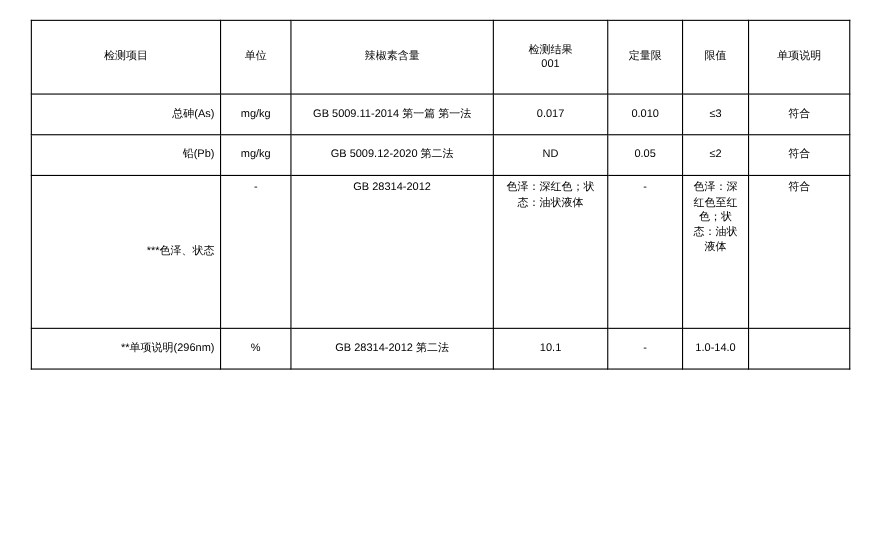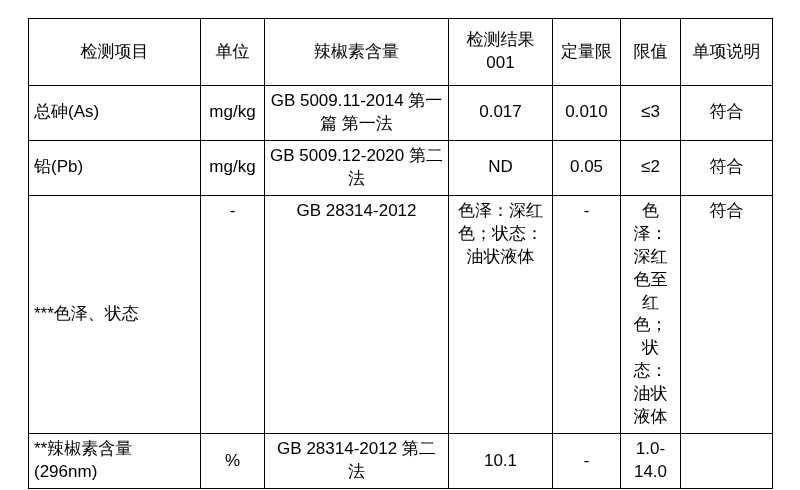--- a/index.html
+++ b/index.html
@@ -18,21 +18,21 @@
     position: relative;
     width: 800px;
     height: 490px;
     box-sizing: border-box;
     padding: 18px 28px 0 28px;
   }
   table.report {
     border-collapse: collapse;
     width: 744px;
     table-layout: fixed;
-    font-size: 17px;
+    font-size: 10px;
     padding-left: 16px;
   }
   table.report td, table.report th {
     border: 1px solid #000000;
     padding: 4px 5px;
     vertical-align: middle;
     font-weight: normal;
     line-height: 1.35;
     word-wrap: break-word;
   }
@@ -43,21 +43,21 @@
   col.c3 { width: 104px; }
   col.c4 { width: 68px; }
   col.c5 { width: 60px; }
   col.c6 { width: 92px; }
 
   thead td {
     height: 58px;
     text-align: center;
   }
   td.left {
-    text-align: left;
+    text-align: right;
   }
   td.center {
     text-align: center;
   }
   .rowtall td { height: 28px; }
   .rowxl td { height: 130px; vertical-align: top; }
   .rowxl td.center { vertical-align: top; }
   .vtop { vertical-align: top; }
   .hdr-sub {
     display: block;
@@ -113,21 +113,21 @@
       <tr class="rowxl">
         <td class="left">***色泽、状态</td>
         <td class="center">-</td>
         <td class="center">GB 28314-2012</td>
         <td class="center">色泽：深红色；状态：油状液体</td>
         <td class="center">-</td>
         <td class="center">色泽：深红色至红色；状态：油状液体</td>
         <td class="center">符合</td>
       </tr>
       <tr class="rowtall">
-        <td class="left">**辣椒素含量(296nm)</td>
+        <td class="left">**单项说明(296nm)</td>
         <td class="center">%</td>
         <td class="center">GB 28314-2012  第二法</td>
         <td class="center">10.1</td>
         <td class="center">-</td>
         <td class="center">1.0-14.0</td>
         <td class="center"></td>
       </tr>
     </tbody>
   </table>
 </div>

